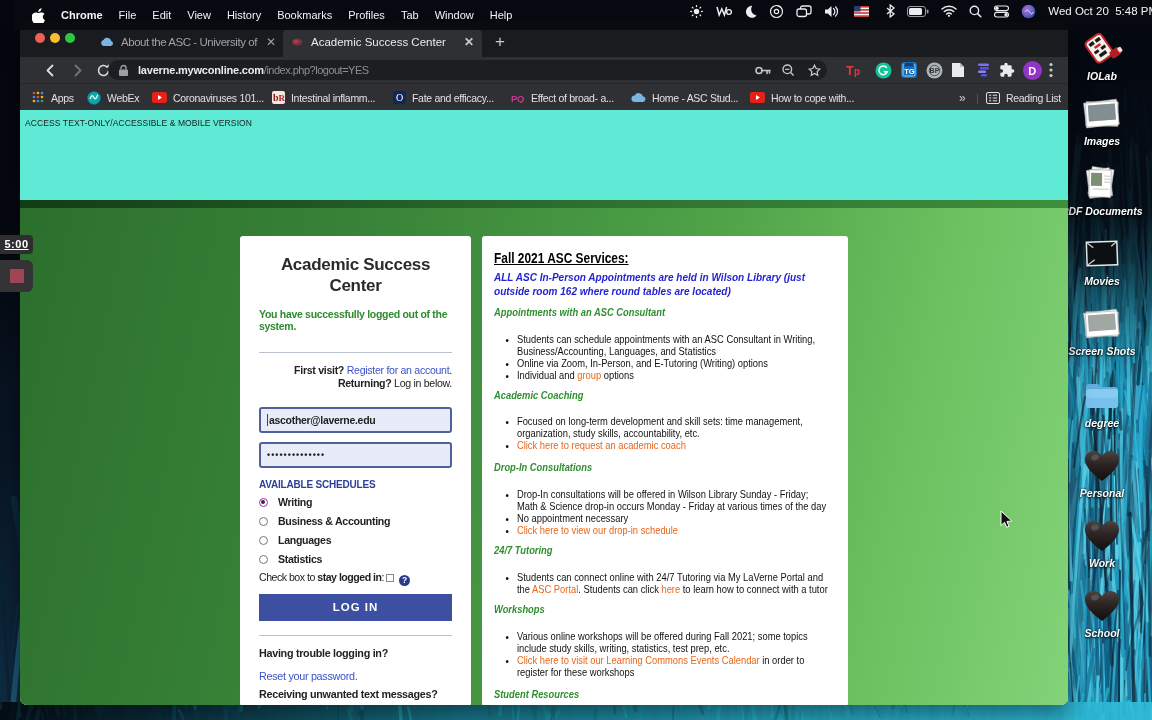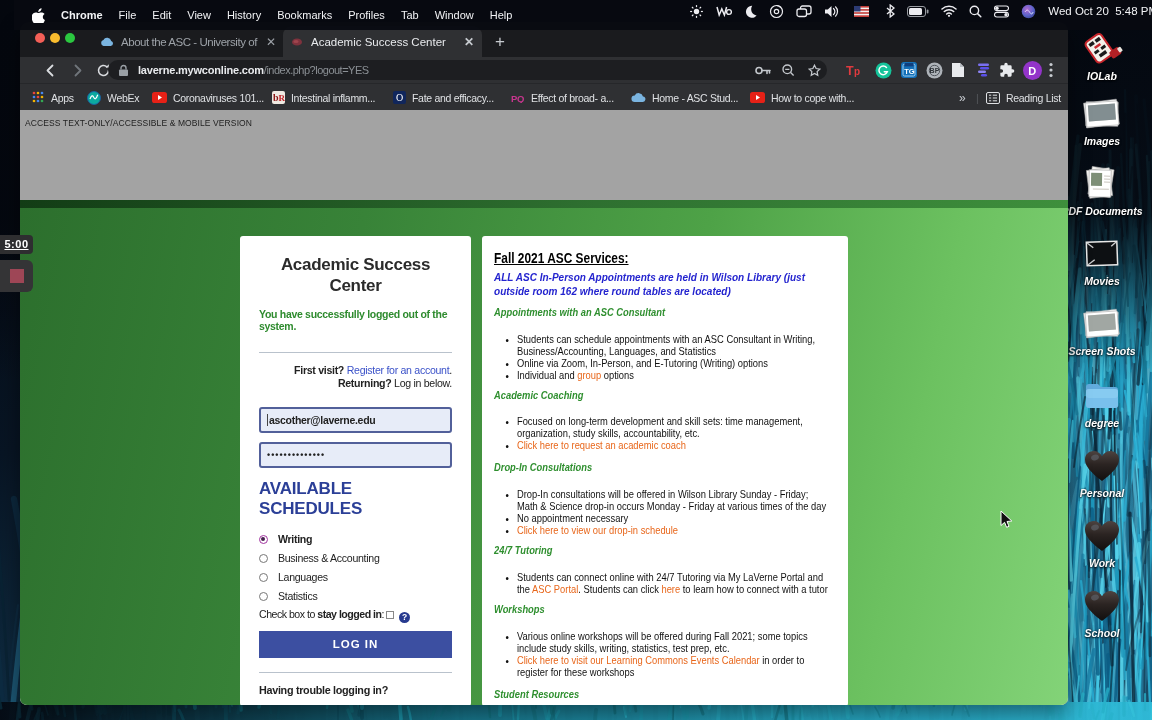--- a/index.html
+++ b/index.html
@@ -22,36 +22,36 @@
 #tabstrip .tab2{position:absolute;left:263px;top:4px;width:199px;height:31px;background:#2f3033;border-radius:9px 9px 0 0;color:#e8eaed;font-size:11.5px;}
 .tabinner{display:flex;align-items:center;height:100%;padding:0 8px;}
 #newtab{position:absolute;left:470px;top:10px;width:20px;height:20px;color:#c7cbd0;font-size:17px;text-align:center;line-height:19px;}
 #toolbar{position:absolute;left:0;top:35px;width:100%;height:26px;background:#2f3033;display:flex;align-items:center;padding-left:12px;}
 #omnibox{position:absolute;left:88px;top:3px;width:719px;height:20px;background:#1d1e21;border-radius:10px;display:flex;align-items:center;color:#e8eaed;font-size:11px;}
 #bookbar{position:absolute;left:0;top:61px;width:100%;height:27px;background:#2f3033;display:flex;align-items:center;font-size:10.5px;letter-spacing:-.3px;color:#dfe1e4;border-top:1px solid #26272a;}
 .bm{position:absolute;top:0;height:27px;display:flex;align-items:center;white-space:nowrap;}
 .bm .bi{margin-right:6px;display:flex;}
 
 #page{position:absolute;left:0;top:88px;width:1048px;height:595px;background:#fff;overflow:hidden;}
-#phead{position:absolute;left:0;top:0;width:100%;height:90px;background:#a3a3a3;}
+#phead{position:absolute;left:0;top:0;width:100%;height:90px;background:#5eead4;}
 #accesslink{position:absolute;left:5px;top:8px;font-size:8.5px;color:#222;letter-spacing:.1px;}
 #logo{position:absolute;left:444px;top:20px;color:#2a5a3c;font-family:"Liberation Serif",serif;}
 #greenbar{position:absolute;left:0;top:90px;width:100%;height:8px;background:linear-gradient(90deg,#123c15,#2e7030 55%,#3e8f3c);}
 #gbody{position:absolute;left:0;top:98px;width:100%;height:497px;background:linear-gradient(102deg,#2c6f2d 0%,#388338 30%,#4ea247 60%,#6cc160 82%,#83d378 100%);}
 .card{position:absolute;background:#fff;border-radius:3px;}
 #lcard{left:220px;top:28px;width:231px;height:470px;padding:14px 19px;font-size:10.6px;color:#222;letter-spacing:-.3px;}
 #rcard{left:462px;top:28px;width:366px;height:470px;padding:14px 12px;font-size:11px;color:#111;}
 #rscale{transform:scaleX(.85);transform-origin:0 0;width:118%;}
 
 #lcard h1{font-size:17px;line-height:21px;color:#2b2b2b;text-align:center;margin-top:4px;font-weight:bold;}
 .okmsg{color:#2e8b2e;font-weight:bold;font-size:10.5px;line-height:11.5px;margin-top:13px;}
 .hr{border-top:1px solid #b9c2cc;margin:0;}
 .blue{color:#3b52c9;text-decoration:none;}
 .inp{width:193px;height:26px;background:#e7ecf8;border:2px solid #52609a;border-radius:3px;font-size:10.5px;color:#222;padding:0 6px;line-height:23px;}
-.avh{color:#2b3f97;font-weight:bold;font-size:17px;letter-spacing:-.2px;}
+.avh{color:#2b3f97;font-weight:bold;font-size:10px;letter-spacing:-.2px;}
 .radio{box-sizing:border-box;width:9px;height:9px;border:1px solid #777;border-radius:50%;display:inline-block;vertical-align:-1px;margin-right:10px;background:#fff;}
 .radio.sel{border:1.5px solid #a233a0;position:relative;}
 .radio.sel::after{content:"";position:absolute;left:1px;top:1px;width:4px;height:4px;border-radius:50%;background:#46204d;}
 .login{width:193px;height:27px;background:#3c4fa1;color:#fff;font-weight:bold;font-size:11.5px;letter-spacing:1px;text-align:center;line-height:27px;}
 
 #rcard h2{font-size:14px;text-decoration:underline;color:#000;font-weight:bold;}
 .bluei{color:#2424cf;font-weight:bold;font-style:italic;font-size:11.8px;line-height:14px;}
 .gh{color:#2f8f2f;font-weight:bold;font-style:italic;font-size:11px;}
 #rcard ul{margin:15px 0 0 27px;padding:0;}
 #rcard li{margin-bottom:0;line-height:12px;font-size:11px;white-space:nowrap;}
@@ -1620,21 +1620,21 @@
     <div id="greenbar"></div>
     <div id="gbody">
       <div class="card" id="lcard">
         <h1>Academic Success Center</h1>
         <div class="okmsg">You have successfully logged out of the system.</div>
         <div class="hr" style="margin-top:20px;"></div>
         <div style="margin-top:11px;font-size:10.6px;line-height:12.5px;text-align:right;"><b>First visit?</b> <a class="blue" href="#">Register for an account</a>.<br><b>Returning?</b> Log in below.</div>
         <div class="inp" style="margin-top:18px;font-weight:bold;"><span style="border-left:1px solid #444;margin-right:1px;"></span>ascother@laverne.edu</div>
         <div class="inp" style="margin-top:9px;letter-spacing:1px;font-size:9px;font-weight:bold;">••••••••••••••</div>
         <div class="avh" style="margin-top:11px;">AVAILABLE SCHEDULES</div>
-        <div style="margin-top:11px;line-height:19px;">
+        <div style="margin-top:3px;line-height:19px;font-weight:bold;">
           <div><span class="radio sel"></span><b>Writing</b></div>
           <div><span class="radio"></span>Business &amp; Accounting</div>
           <div><span class="radio"></span>Languages</div>
           <div><span class="radio"></span>Statistics</div>
         </div>
         <div style="margin-top:2px;font-size:10.6px;letter-spacing:-.5px;">Check box to <b>stay logged in</b>: <span style="display:inline-block;width:8px;height:8px;border:1px solid #888;vertical-align:-1px;margin-left:0px;"></span> <span style="display:inline-block;width:11px;height:11px;border-radius:50%;background:#273a8f;color:#fff;font-size:8.5px;font-weight:bold;text-align:center;line-height:11px;vertical-align:-2px;margin-left:2px;">?</span></div>
         <div class="login" style="margin-top:8px;">LOG IN</div>
         <div class="hr" style="margin-top:14px;"></div>
         <div style="margin-top:11px;font-weight:bold;font-size:10.8px;">Having trouble logging in?</div>
         <a class="blue" href="#" style="display:block;margin-top:11px;font-size:10.8px;">Reset your password.</a>

